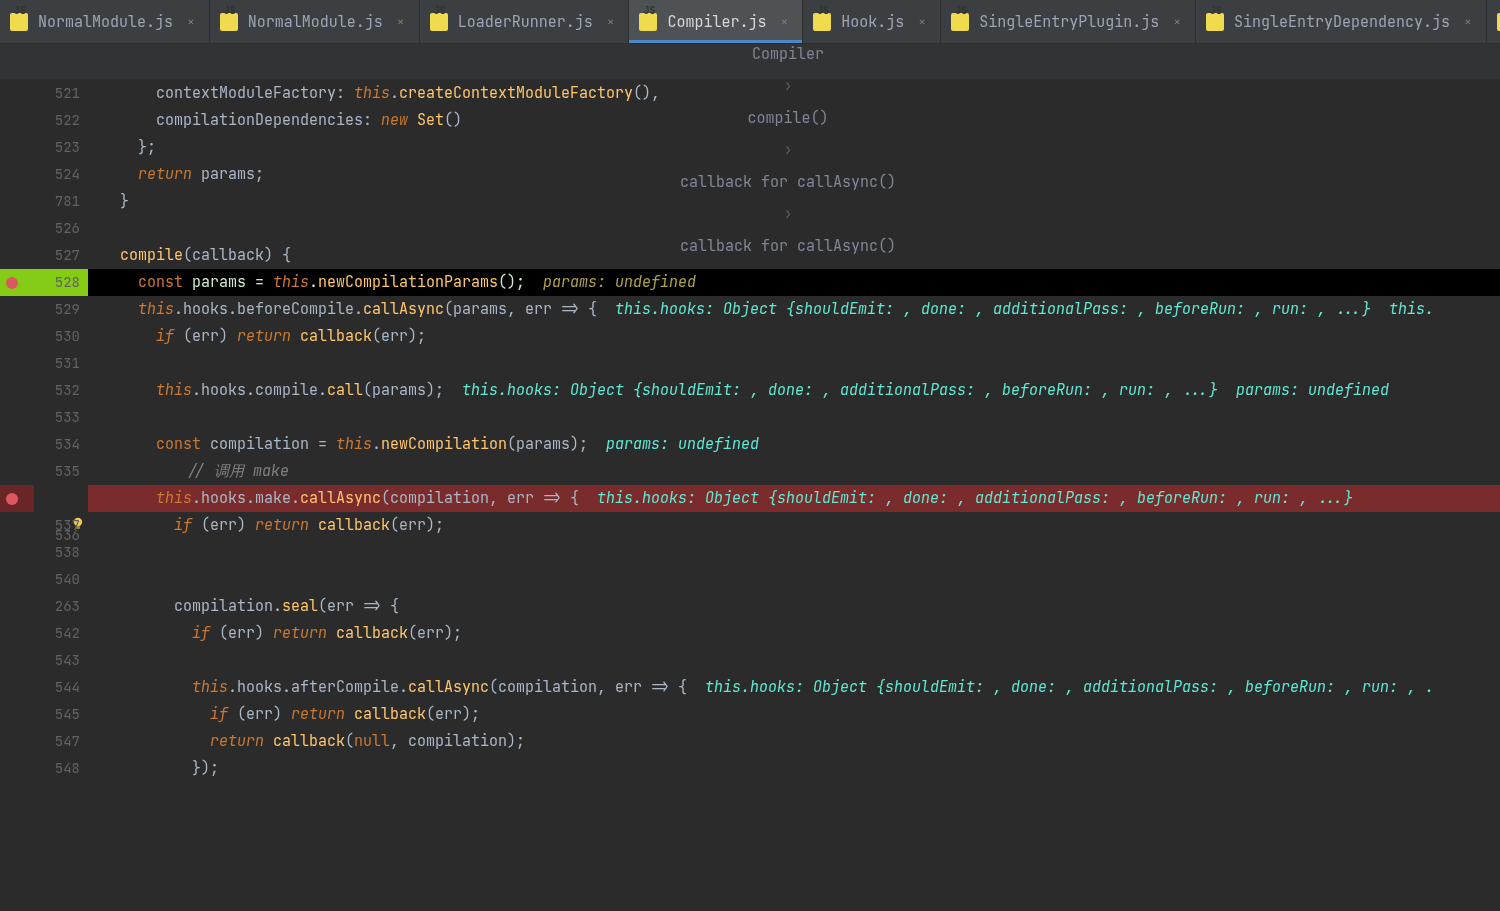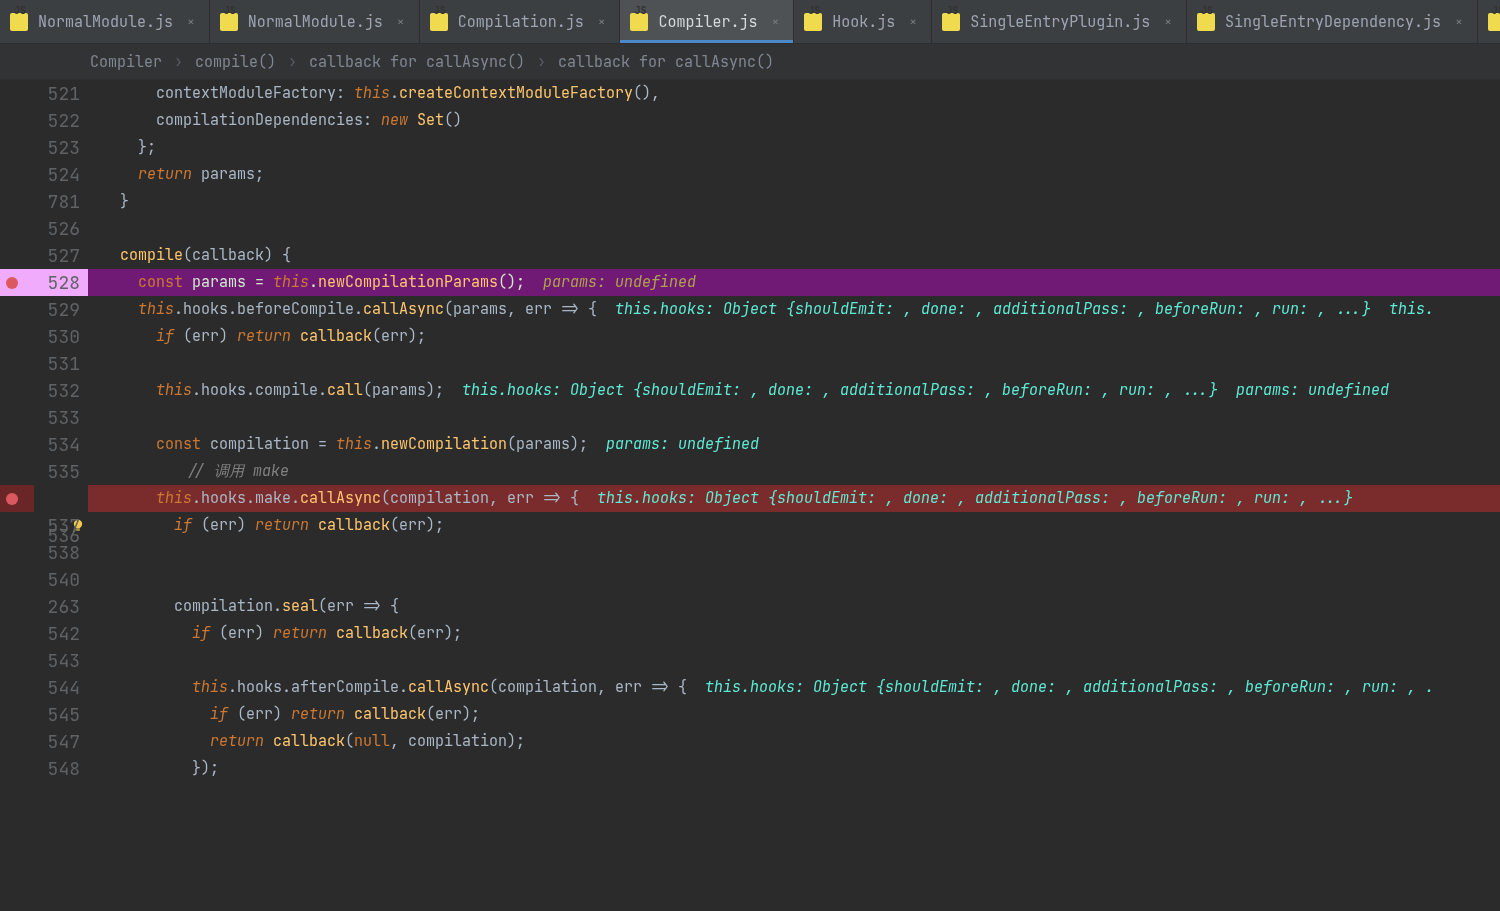--- a/index.html
+++ b/index.html
@@ -63,20 +63,21 @@
   .crumbs {
     display:flex;
     align-items:center;
     gap:12px;
     height:36px;
     padding:0 14px 0 90px;
     background:#313335;
     color:#808793;
     font-size:15px;
     border-bottom:1px solid #2e2e2e;
+    flex-direction:column;
   }
   .crumbs .sep { color:#5a5f66; }
 
   
   .editor {
     display:flex;
     height:calc(911px - 44px - 36px);
     width:100%;
     overflow:hidden;
   }
@@ -88,21 +89,21 @@
   .line {
     display:flex;
     height:27px;
     line-height:27px;
     white-space:pre;
   }
   .ln { 
     width:54px;
     text-align:right;
     color:#606366;
-    font-size:18px;
+    font-size:14px;
     padding-right:8px;
     flex:none;
     position:relative;
   }
   .marks {
     width:34px;
     flex:none;
     position:relative;
   }
   .bp {
@@ -114,22 +115,22 @@
   .bulb {
     position:absolute;
     right:2px; top:50%; transform:translateY(-50%);
     width:16px; height:16px;
   }
   .cl { 
     flex:1;
     padding-left:14px;
   }
 
-  .hl-green .cl { background:#701a75; color:#cfe8cd; }
-  .hl-green .ln, .hl-green .marks { background:#f0abfc; }
+  .hl-green .cl { background:#000000; color:#cfe8cd; }
+  .hl-green .ln, .hl-green .marks { background:#84cc16; }
   .hl-red   .cl { background:#7a2b2b; }
   .hl-red   .ln, .hl-red .marks { background:#6a2626; }
 
   
   .k  { color:#cc7832; }            
   .kb { color:#cc7832; font-style:italic; }
   .fn { color:#ffc66d; }            
   .cm { color:#808080; font-style:italic;margin-left:31px; } 
   .inl{ color:#5eead4; font-style:italic; } 
   .inlY{ color:#b0a24d; font-style:italic; } 
@@ -144,21 +145,21 @@
       <span>NormalModule.js</span>
       <span class="close">×</span>
     </div>
     <div class="tab">
       <span class="js-ico">JS</span>
       <span>NormalModule.js</span>
       <span class="close">×</span>
     </div>
     <div class="tab">
       <span class="js-ico">JS</span>
-      <span>Compilation.js</span>
+      <span>LoaderRunner.js</span>
       <span class="close">×</span>
     </div>
     <div class="tab active">
       <span class="js-ico">JS</span>
       <span>Compiler.js</span>
       <span class="close">×</span>
       <span class="tab-underline"></span>
     </div>
     <div class="tab">
       <span class="js-ico">JS</span>

